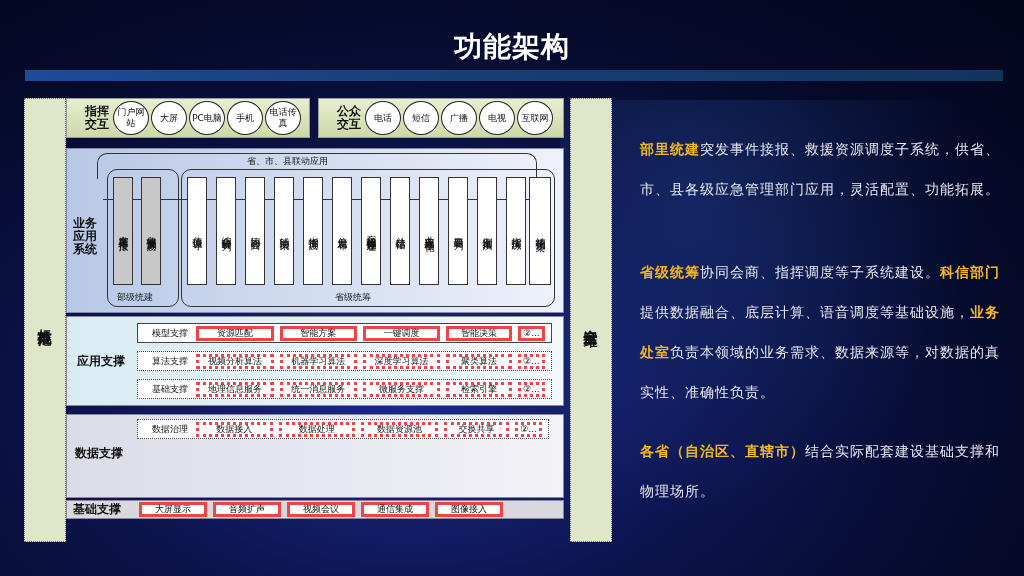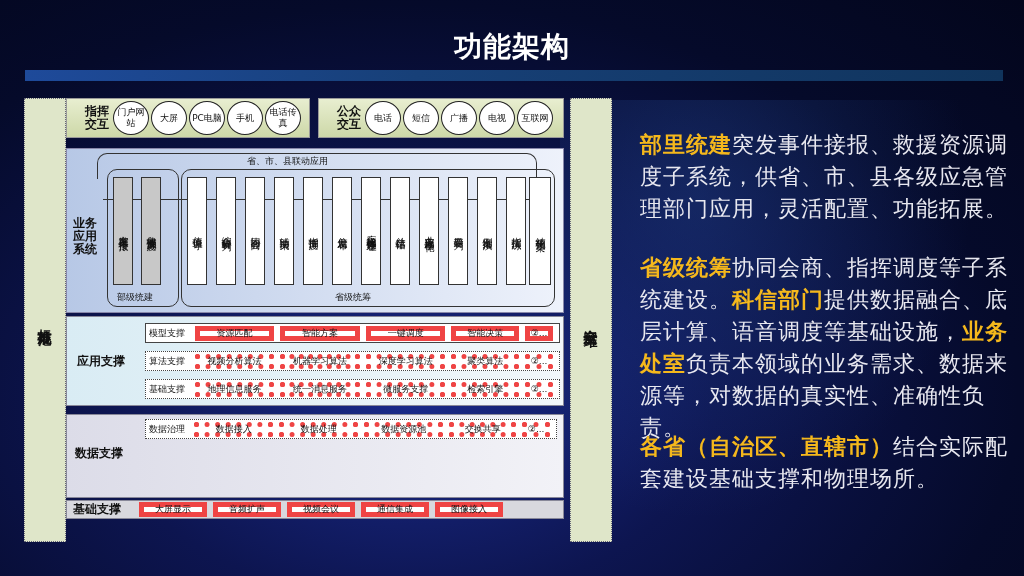--- a/index.html
+++ b/index.html
@@ -17,29 +17,29 @@
 .biz{position:absolute;left:0;top:50px;width:498px;height:165px;background:linear-gradient(90deg,#b7c8e6,#eef2fb);border:1px solid #88a;}
 .biz .tag{position:absolute;left:6px;top:68px;font-size:12px;font-weight:bold;line-height:13px;color:#111;width:30px;}
 .frame{position:absolute;border:1px solid #333;border-radius:10px;}
 .col{position:absolute;top:28px;width:20px;height:108px;border:1px solid #333;background:#fff;display:flex;align-items:center;justify-content:center;}
 .col span{writing-mode:vertical-rl;font-size:10px;color:#111;letter-spacing:1px;}
 .col.grey{background:#c8c8c8;}
 .hline{position:absolute;height:1px;background:#333;}
 .ftxt{position:absolute;font-size:9px;color:#111;}
 .app{position:absolute;left:0;top:218px;width:498px;height:90px;background:linear-gradient(90deg,#d9ecf4,#f2f7fa);border:1px solid #889;}
 .rowlbl{position:absolute;font-size:12px;font-weight:bold;color:#111;}
-.srow{position:absolute;left:78px;height:20px;border:1px dotted #444;background:#fff;display:flex;align-items:center;padding-left:3px;}
+.srow{position:absolute;left:70px;height:20px;border:1px dotted #444;background:#fff;display:flex;align-items:center;padding-left:14px;}
 .srow .n{font-size:9px;width:46px;color:#111;}
-.cell{height:15px;border:5px solid #ef4444;background:#fff;font-size:9px;display:flex;align-items:center;justify-content:center;margin-right:6px;color:#111;}
+.cell{height:15px;border:3px solid #ef4444;background:#fff;font-size:9px;display:flex;align-items:center;justify-content:center;margin-right:6px;color:#111;}
 .cell.dot{border-style:dotted;}
 .data{position:absolute;left:0;top:316px;width:498px;height:84px;background:linear-gradient(90deg,#dcdce8,#f2f2f7);border:1px solid #889;}
 .dbox{position:absolute;border:1px solid #333;background:#fff;}
 .base{position:absolute;left:0;height:19px;display:flex;align-items:center;border:1px solid #889;}
 .base .rl{font-size:12px;font-weight:bold;width:72px;padding-left:6px;color:#111;}
-.rtext{position:absolute;left:640px;width:370px;color:#e8e8f0;font-size:22px;line-height:32px;letter-spacing:1px;}
+.rtext{position:absolute;left:640px;width:370px;color:#e8e8f0;font-size:14px;line-height:40px;letter-spacing:1px;}
 .hl{color:#f5b81c;font-weight:bold;}
 </style>
 </head>
 <body>
 
 <div class="bg"></div>
 <div class="bg2"></div>
 <div class="title">功能架构</div>
 <div class="band"></div>
 

